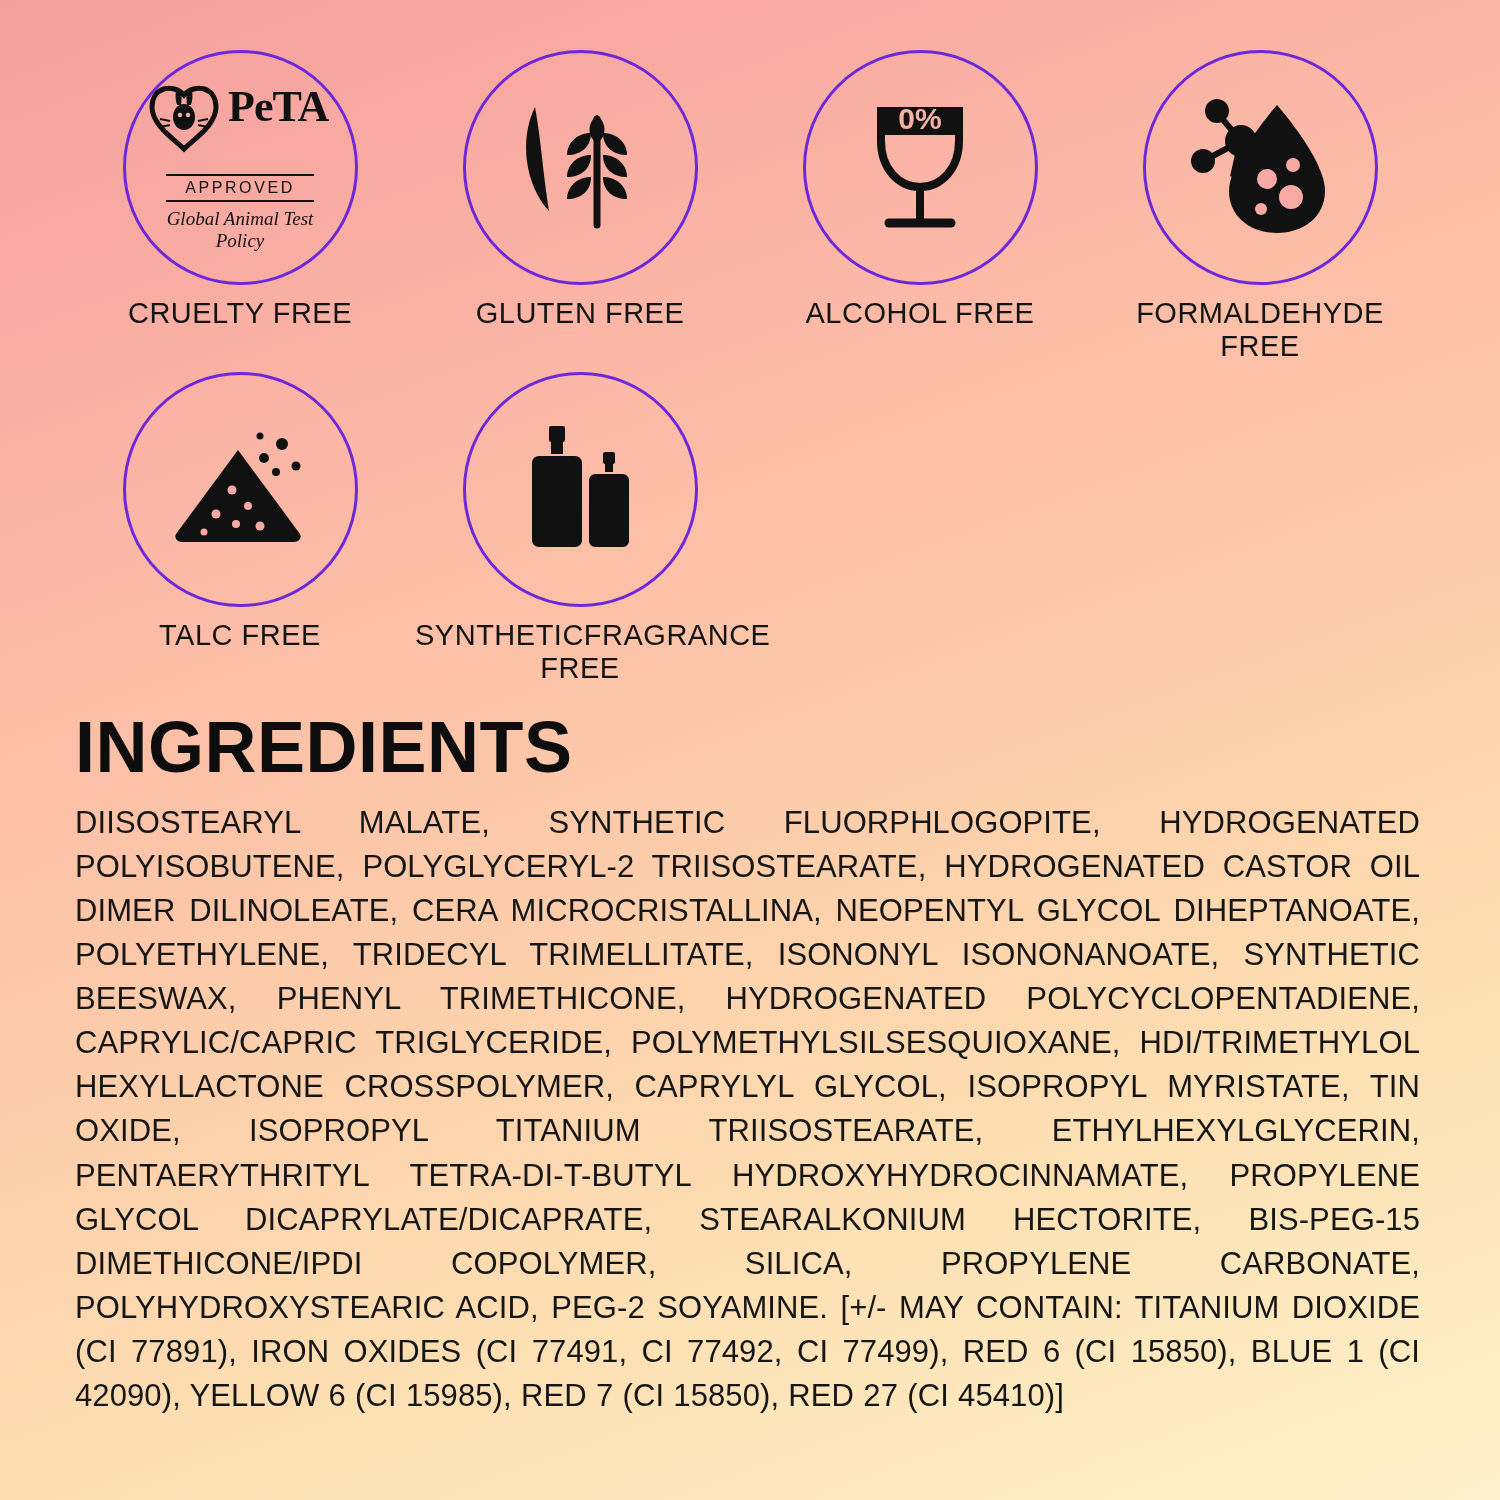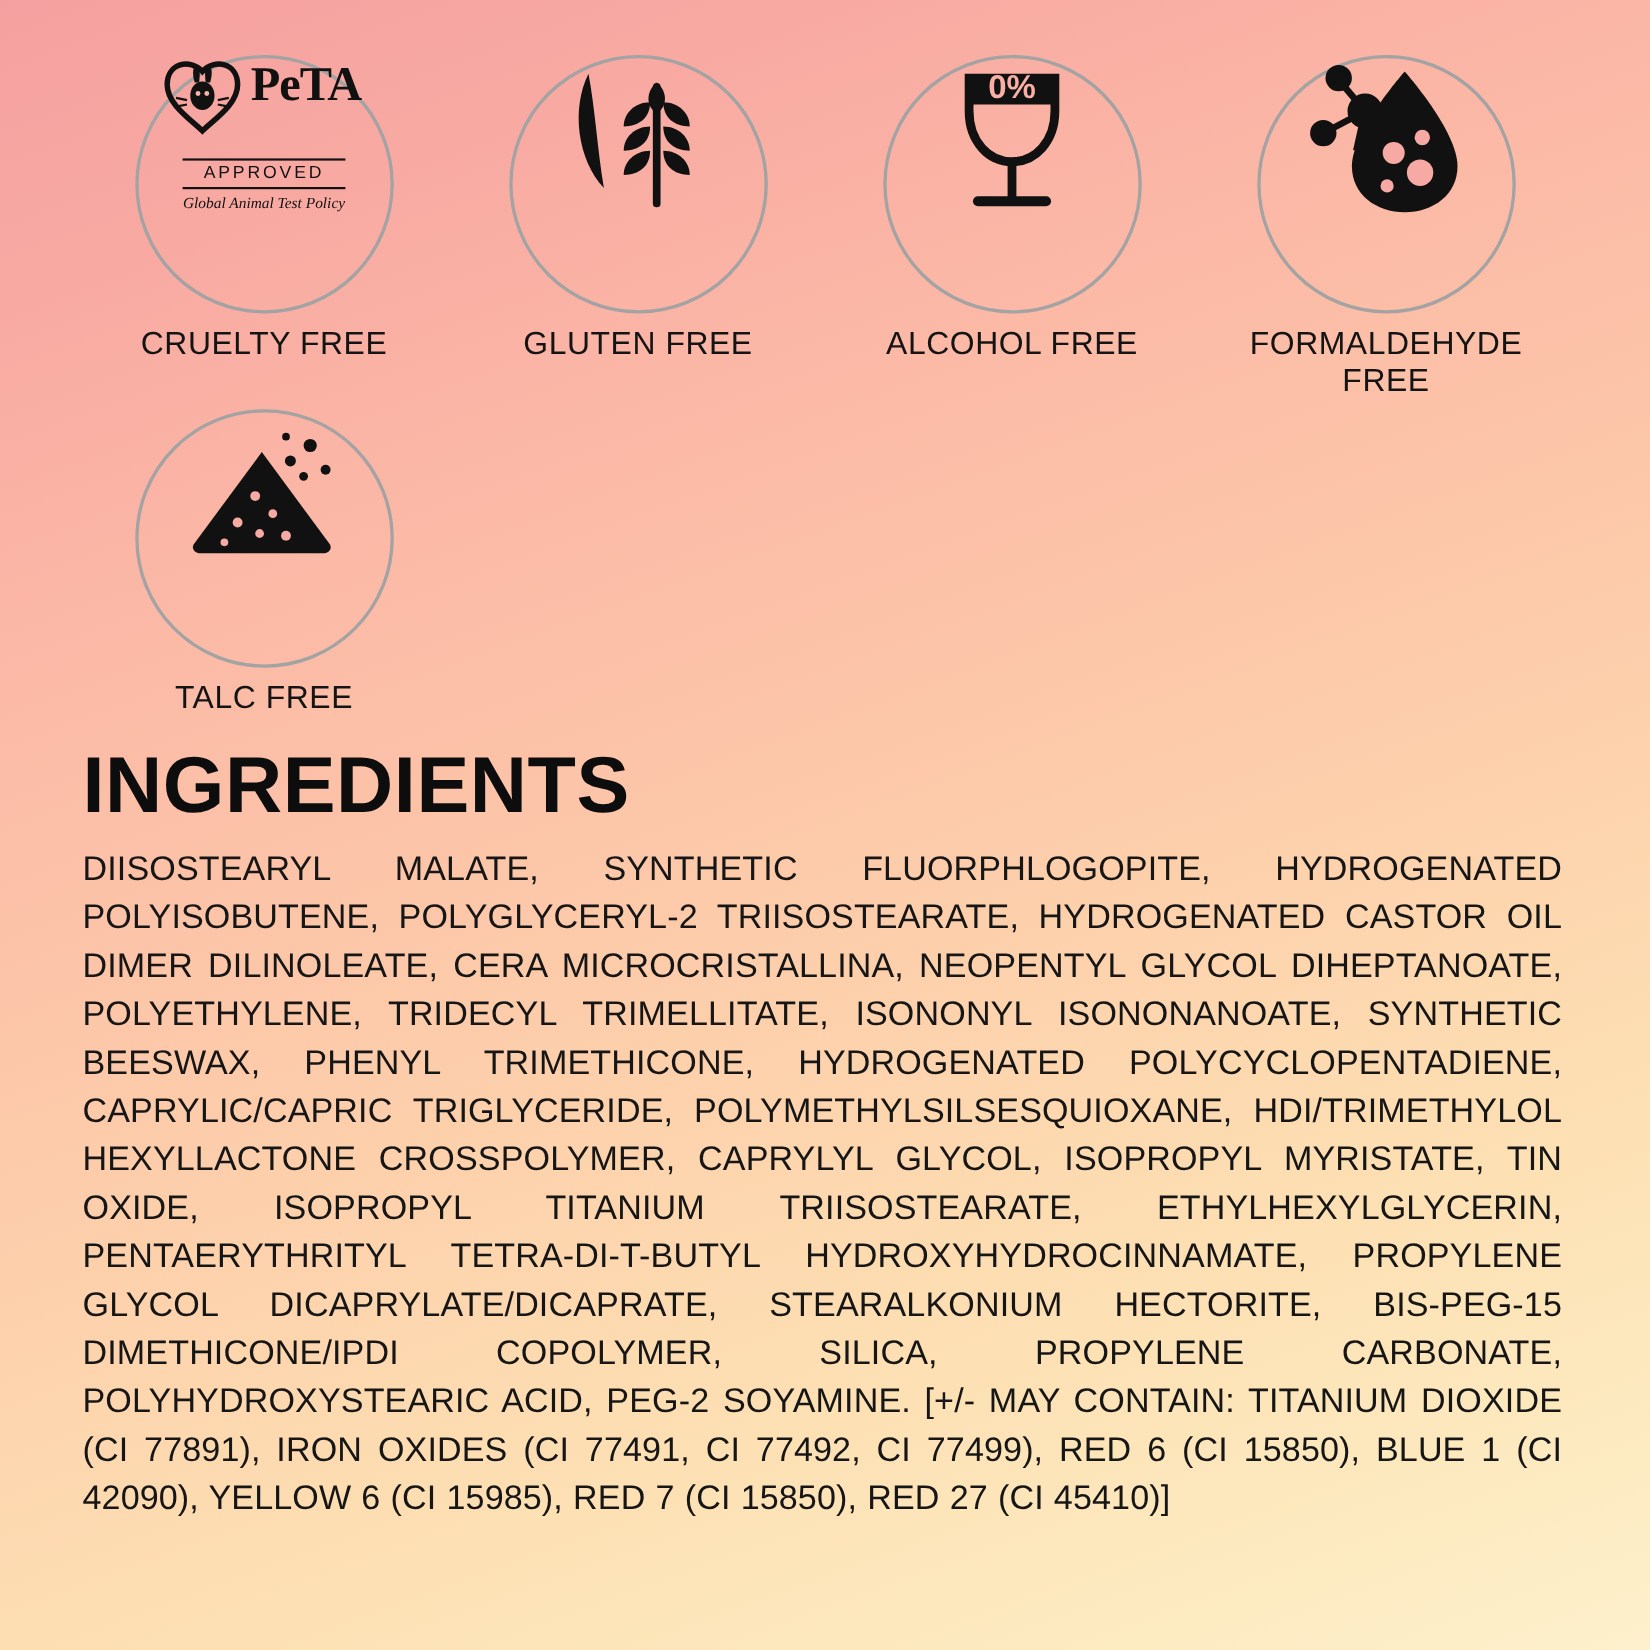--- a/index.html
+++ b/index.html
@@ -40,23 +40,24 @@
     padding-top: 10px;
   }
   .badge {
     display: flex;
     flex-direction: column;
     align-items: center;
   }
   .badge-circle {
     width: 235px;
     height: 235px;
-    border: 3px solid #a3a3a3;
+    border: 3px solid #6d28d9;
     border-radius: 50%;
     display: flex;
+    align-items: center;
     justify-content: center;
     box-sizing: border-box;
   }
   .badge-label {
     margin-top: 12px;
     font-size: 29px;
     letter-spacing: 0.5px;
     text-align: center;
     line-height: 1.15;
     color: #141414;
@@ -111,21 +112,21 @@
             <path d="M51 22 C54 12, 52 6, 49 6 C46 6, 46 14, 47 22 Z" fill="#111"></path>
             <circle cx="40" cy="32" r="2.2" fill="#f9b5ac"></circle>
             <circle cx="48" cy="32" r="2.2" fill="#f9b5ac"></circle>
             <path d="M30 38 L20 36 M30 42 L20 44 M58 38 L68 36 M58 42 L68 44" stroke="#111" stroke-width="2"></path>
 
             <text x="88" y="38" font-family="Liberation Serif, serif" font-size="44" font-weight="700" fill="#111" letter-spacing="-1">PeTA</text>
           </svg>
           <div style="border-top:2px solid #111;width:148px;margin:1px auto 0;"></div>
           <div style="font-size:16px;letter-spacing:2.6px;margin-top:3px;font-family:'Liberation Sans',sans-serif;">APPROVED</div>
           <div style="border-bottom:2px solid #111;width:148px;margin:3px auto 0;"></div>
-          <div style="font-size:14px;font-style:italic;margin-top:6px;font-family:'Liberation Serif',serif;">Global Animal Test Policy</div>
+          <div style="font-size:19px;font-style:italic;margin-top:6px;font-family:'Liberation Serif',serif;">Global Animal Test Policy</div>
         </div>
       </div>
       <div class="badge-label">CRUELTY FREE</div>
     </div>
 
     <div class="badge">
       <div class="badge-circle">
         <svg width="150" height="150" viewBox="0 0 150 150">
 
           <path d="M30 14 C14 46, 20 92, 44 118 C38 82, 36 46, 30 14 Z" fill="#111"></path>
@@ -208,20 +209,37 @@
             <circle cx="116" cy="58" r="4"></circle>
             <circle cx="136" cy="52" r="4.5"></circle>
             <circle cx="100" cy="22" r="3.5"></circle>
           </g>
         </svg>
       </div>
       <div class="badge-label">TALC FREE</div>
     </div>
 
 
+    <div class="badge badge-row-2">
+      <div class="badge-circle">
+        <svg width="150" height="150" viewBox="0 0 150 150">
+          <g fill="#111">
+
+            <rect x="44" y="12" width="16" height="16" rx="2"></rect>
+            <rect x="46" y="28" width="12" height="12"></rect>
+            <path d="M34 42 L70 42 C74 42, 77 45, 77 49 L77 126 C77 130, 74 133, 70 133 L34 133 C30 133, 27 130, 27 126 L27 49 C27 45, 30 42, 34 42 Z"></path>
+
+            <rect x="98" y="38" width="12" height="12" rx="2"></rect>
+            <rect x="100" y="50" width="8" height="8"></rect>
+            <path d="M90 60 L118 60 C121 60, 124 63, 124 66 L124 127 C124 130, 121 133, 118 133 L90 133 C87 133, 84 130, 84 127 L84 66 C84 63, 87 60, 90 60 Z"></path>
+          </g>
+        </svg>
+      </div>
+      <div class="badge-label">SYNTHETICFRAGRANCE FREE</div>
+    </div>
 
   </div>
 
   <div class="ingredients-wrap">
     <h1 class="ingredients-title">INGREDIENTS</h1>
     <p class="ingredients-body">DIISOSTEARYL MALATE, SYNTHETIC FLUORPHLOGOPITE, HYDROGENATED POLYISOBUTENE, POLYGLYCERYL-2 TRIISOSTEARATE, HYDROGENATED CASTOR OIL DIMER DILINOLEATE, CERA MICROCRISTALLINA, NEOPENTYL GLYCOL DIHEPTANOATE, POLYETHYLENE, TRIDECYL TRIMELLITATE, ISONONYL ISONONANOATE, SYNTHETIC BEESWAX, PHENYL TRIMETHICONE, HYDROGENATED POLYCYCLOPENTADIENE, CAPRYLIC/CAPRIC TRIGLYCERIDE, POLYMETHYLSILSESQUIOXANE, HDI/TRIMETHYLOL HEXYLLACTONE CROSSPOLYMER, CAPRYLYL GLYCOL, ISOPROPYL MYRISTATE, TIN OXIDE, ISOPROPYL TITANIUM TRIISOSTEARATE, ETHYLHEXYLGLYCERIN, PENTAERYTHRITYL TETRA-DI-T-BUTYL HYDROXYHYDROCINNAMATE, PROPYLENE GLYCOL DICAPRYLATE/DICAPRATE, STEARALKONIUM HECTORITE, BIS-PEG-15 DIMETHICONE/IPDI COPOLYMER, SILICA, PROPYLENE CARBONATE, POLYHYDROXYSTEARIC ACID, PEG-2 SOYAMINE. [+/- MAY CONTAIN: TITANIUM DIOXIDE (CI 77891), IRON OXIDES (CI 77491, CI 77492, CI 77499), RED 6 (CI 15850), BLUE 1 (CI 42090), YELLOW 6 (CI 15985), RED 7 (CI 15850), RED 27 (CI 45410)]</p>
   </div>
 
 </div>
 

